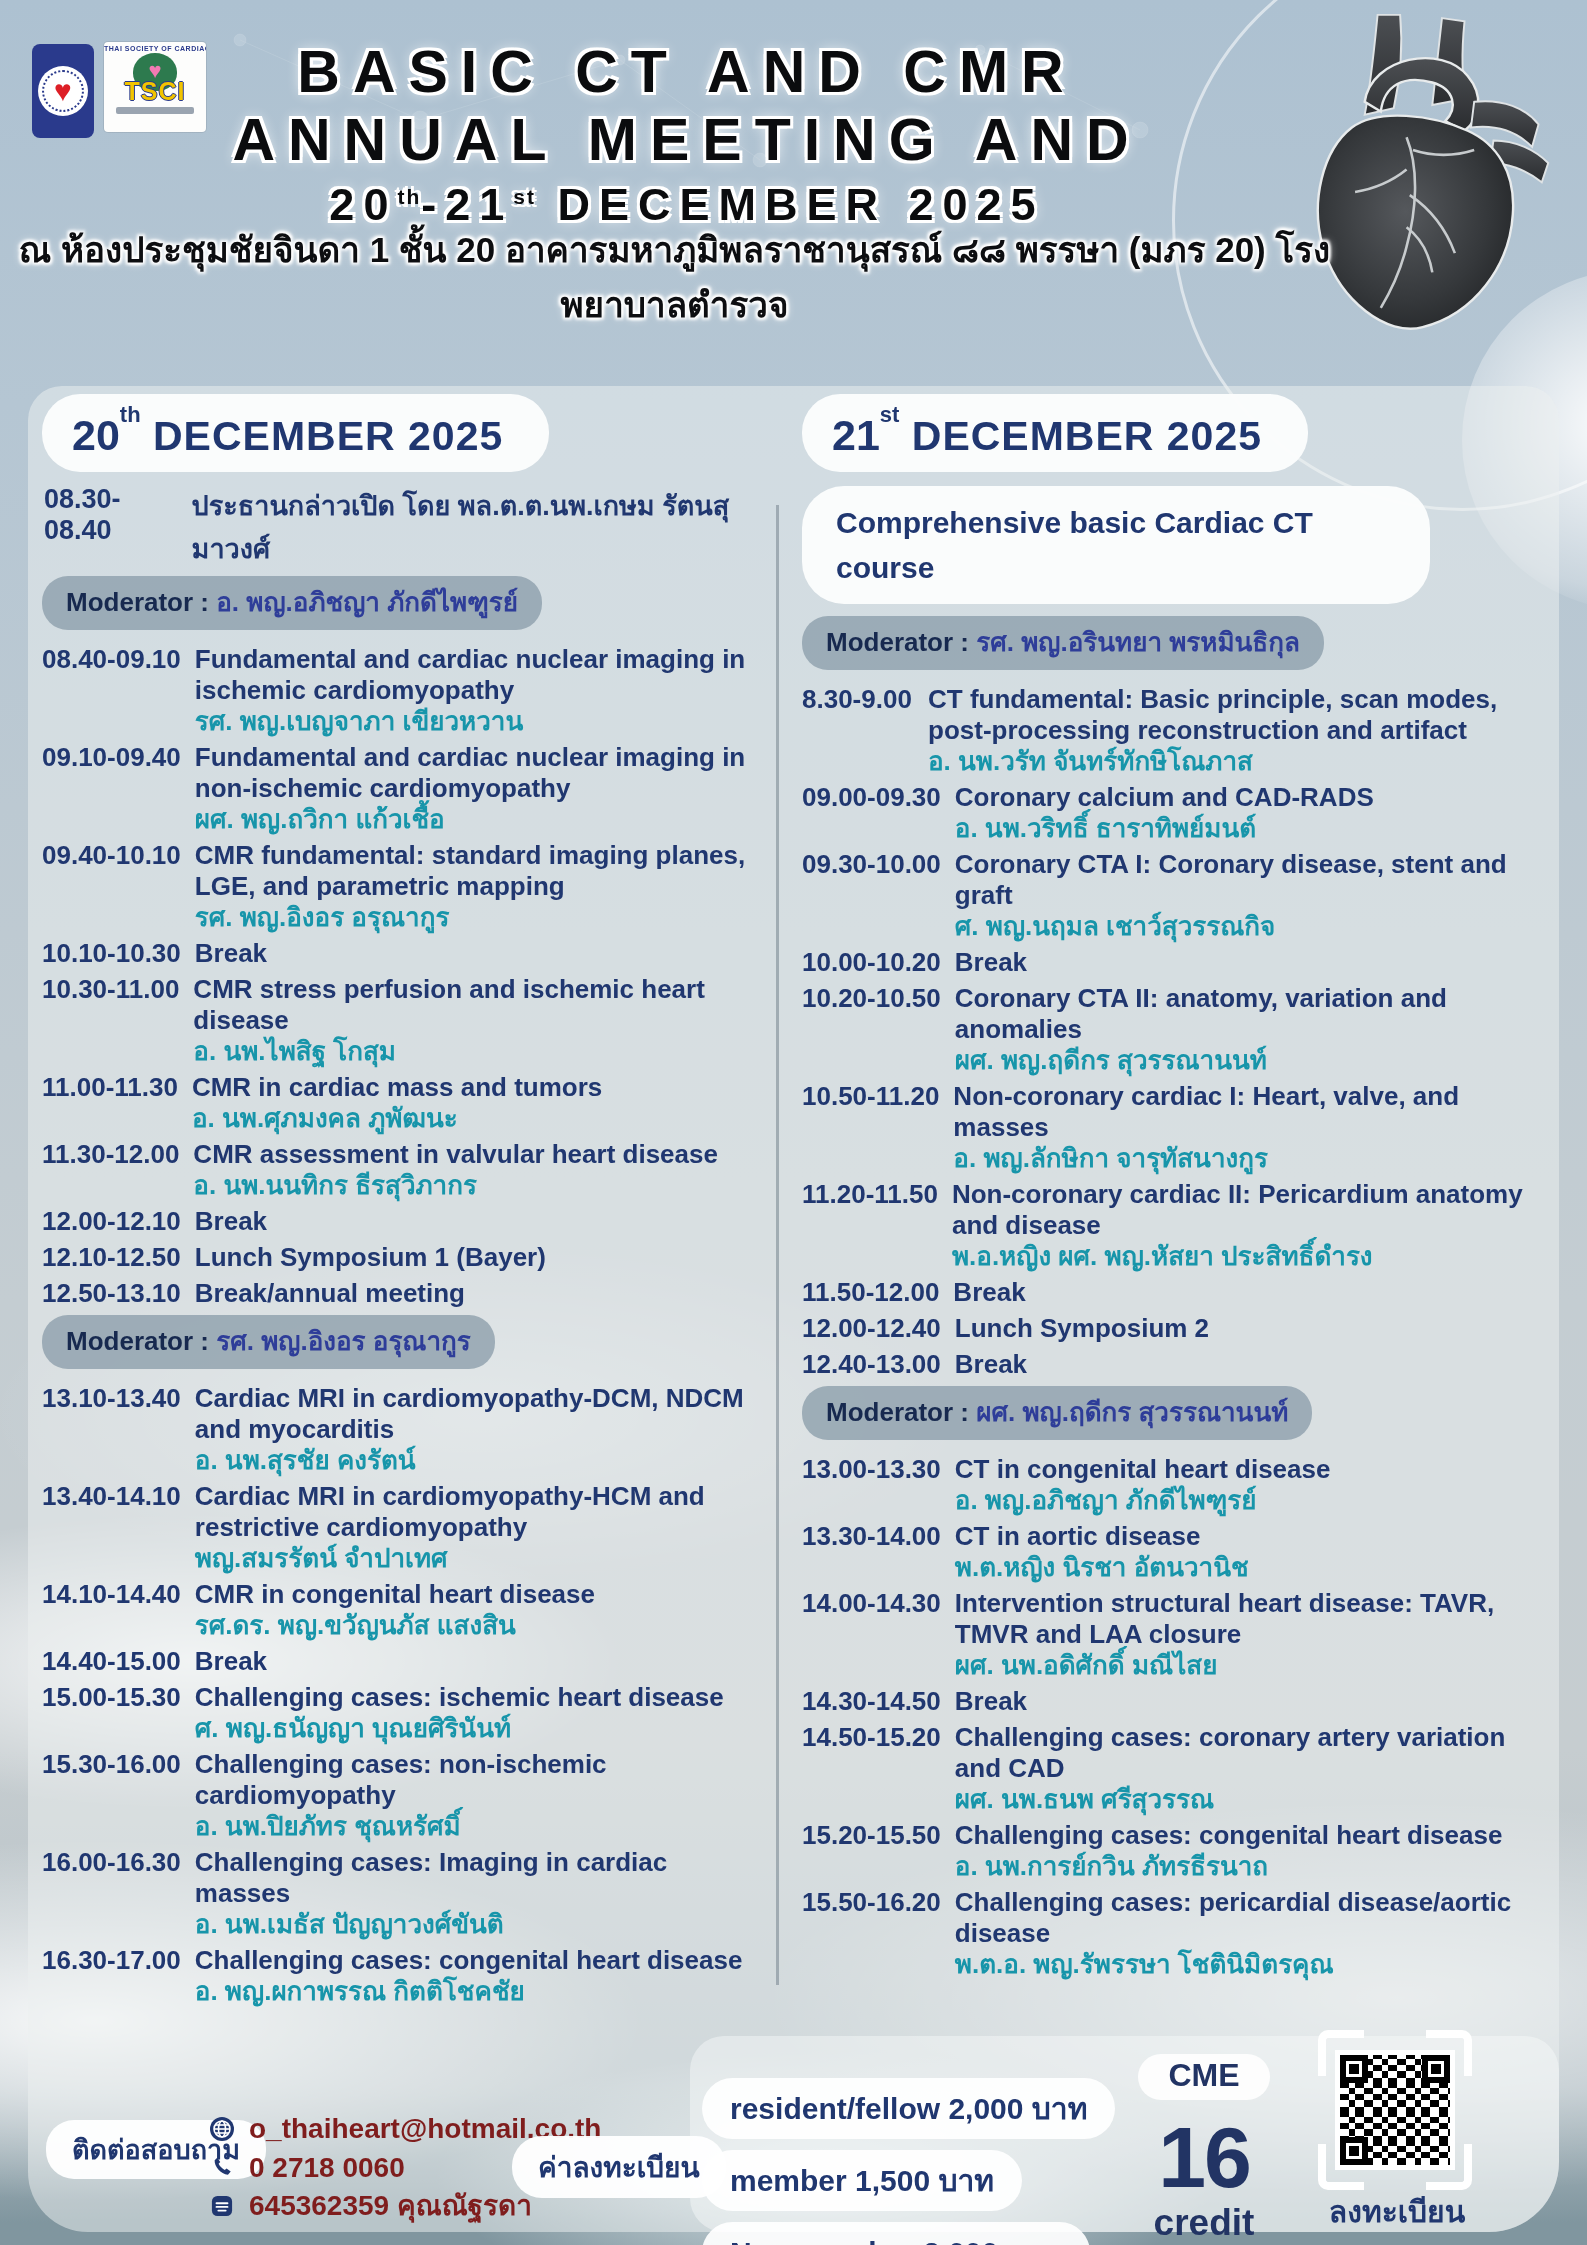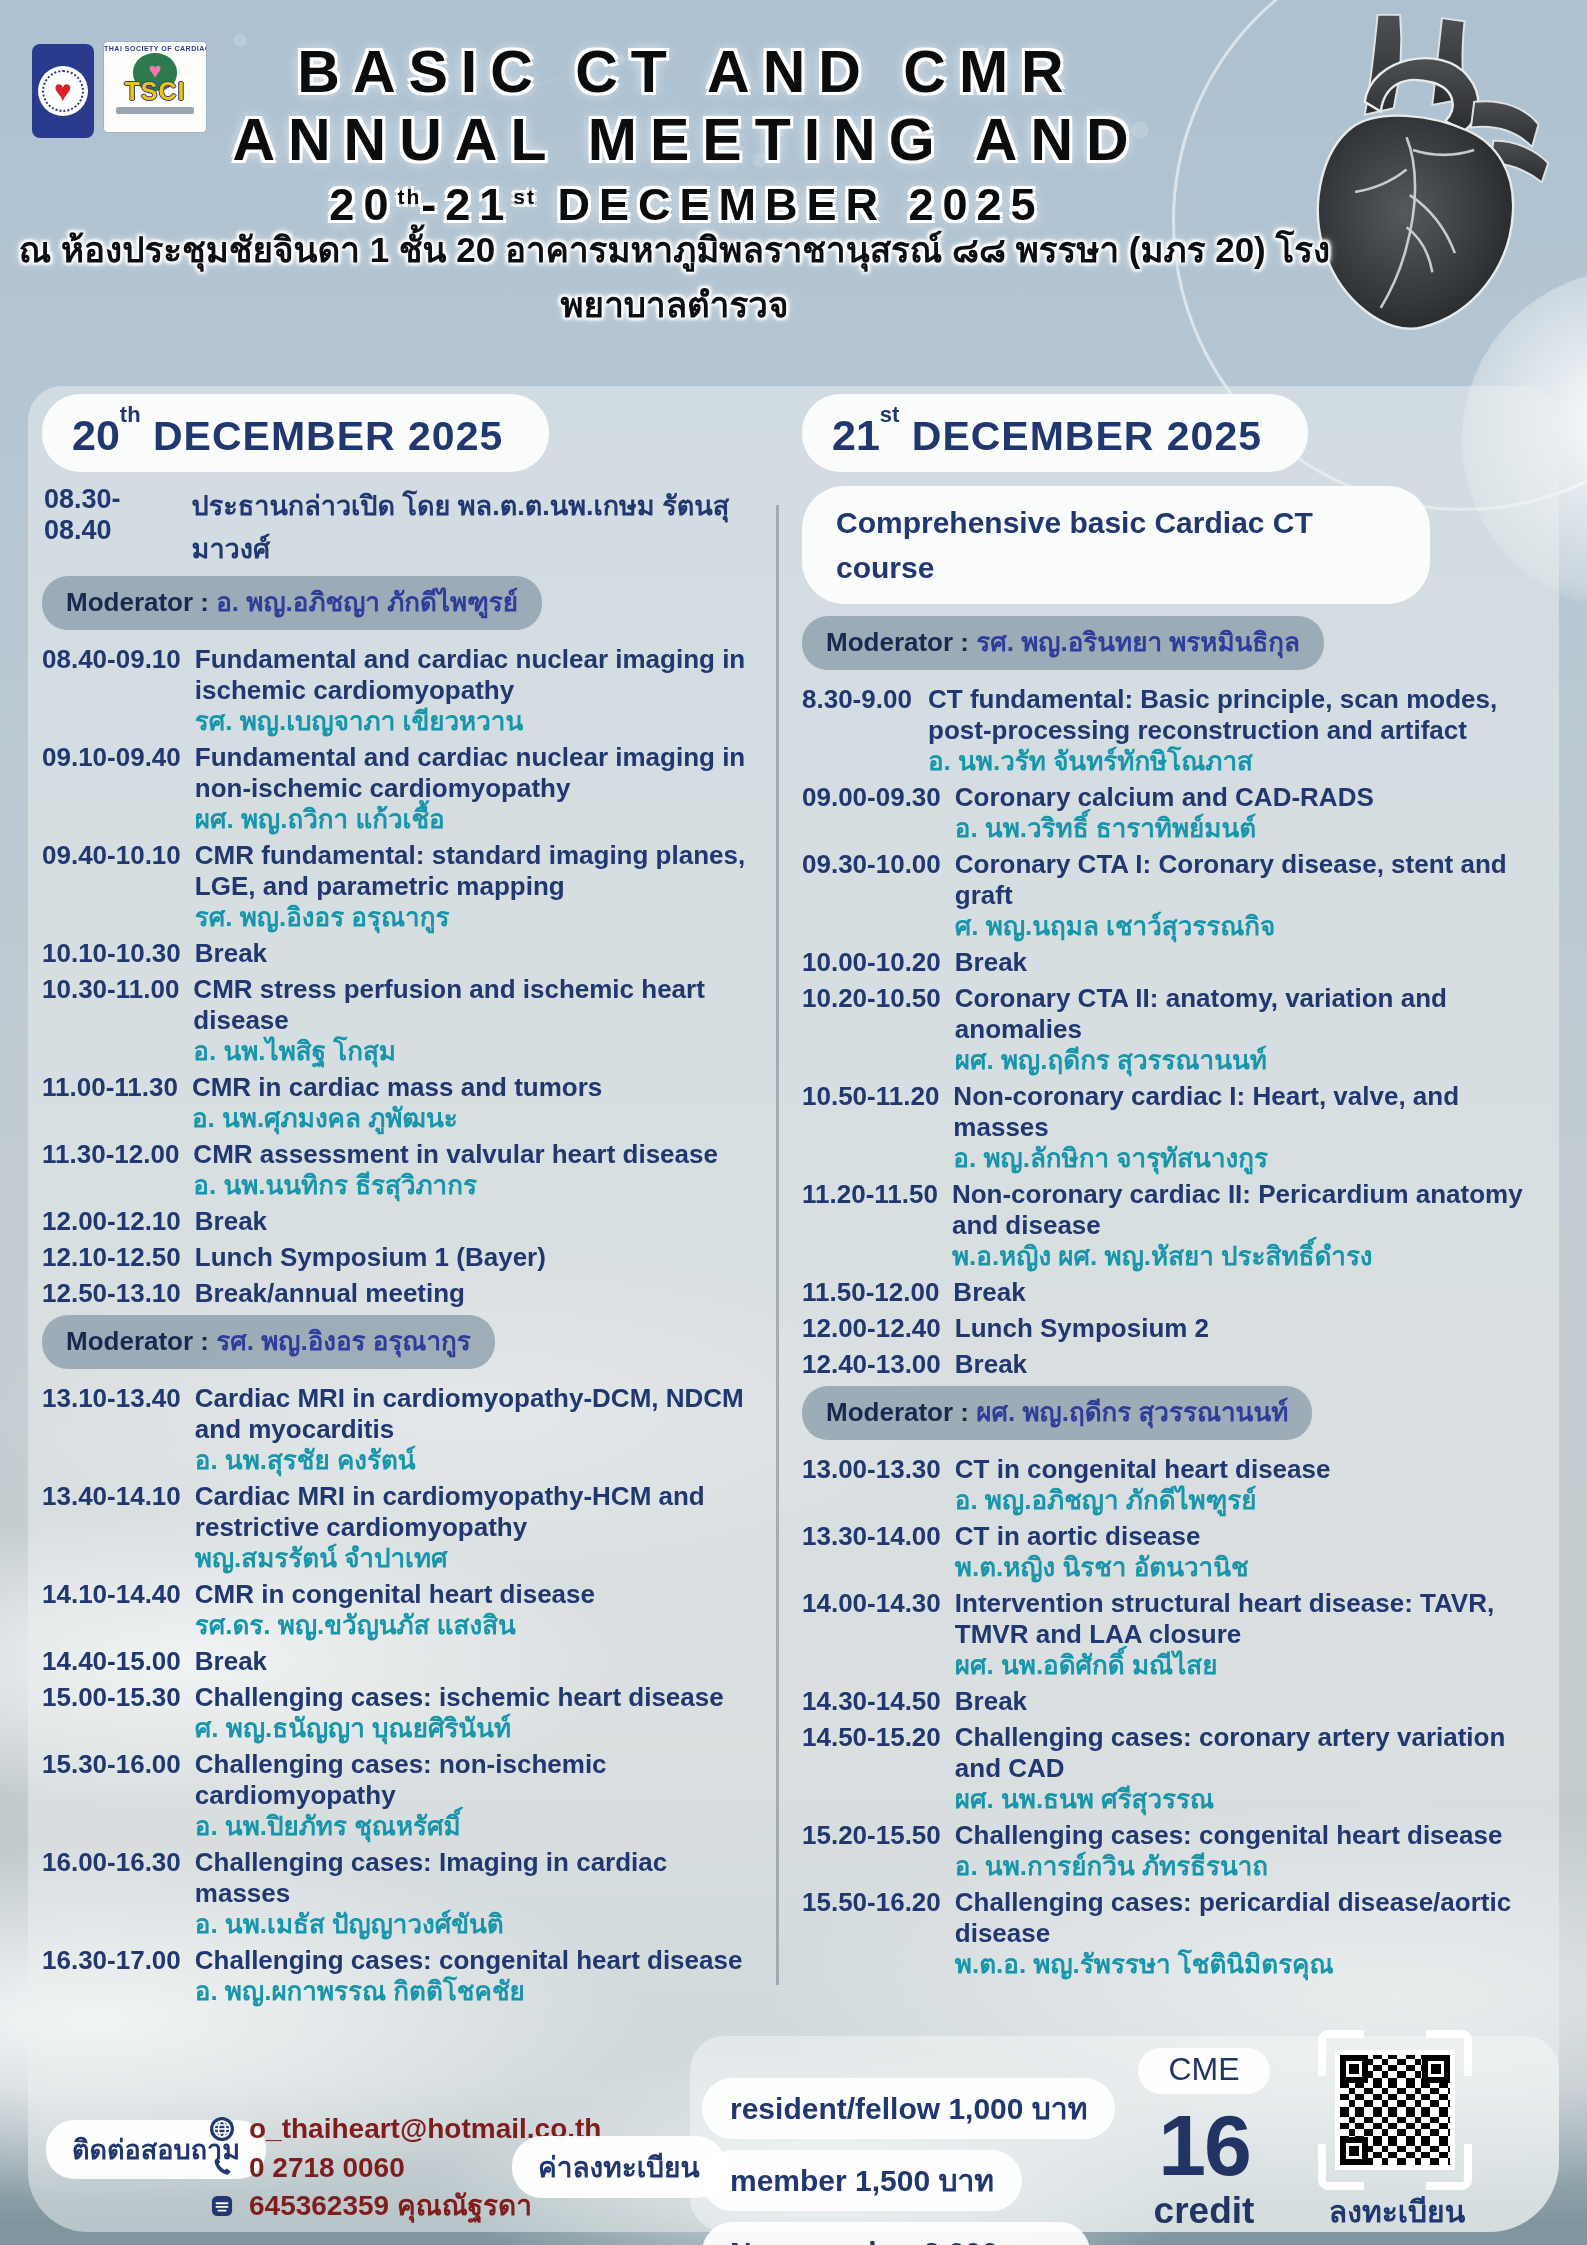--- a/index.html
+++ b/index.html
@@ -81,21 +81,21 @@
   .contact-pill{position:absolute;left:46px;top:2120px;background:rgba(255,255,255,0.95);border-radius:28px;
     padding:8px 26px;font-size:27px;font-weight:700;color:#203770;}
   .contacts{position:absolute;left:208px;top:2112px;display:flex;flex-direction:column;gap:5px;}
   .crow{display:flex;align-items:center;gap:13px;font-size:28px;font-weight:600;color:#7f1d1d;line-height:1.2;}
   .cicon{width:28px;height:28px;flex:0 0 28px;display:flex;align-items:center;justify-content:center;}
   .reg-pill{position:absolute;left:512px;top:2136px;background:rgba(255,255,255,0.95);border-radius:30px;
     padding:9px 26px;font-size:28px;font-weight:700;color:#203770;}
   .fees{position:absolute;left:702px;top:2078px;display:flex;flex-direction:column;gap:11px;align-items:flex-start;}
   .fee{background:rgba(255,255,255,0.92);border-radius:32px;padding:7px 28px;font-size:30px;font-weight:600;color:#203770;}
   .cme{position:absolute;left:1126px;top:2040px;width:156px;text-align:center;color:#223464;}
-  .cme-pill{background:#fdfdfd;border-radius:26px;padding:3px 0 6px;font-size:32px;font-weight:400;width:132px;margin:8px auto;}
+  .cme-pill{background:#fdfdfd;border-radius:26px;padding:3px 0 6px;font-size:32px;font-weight:700;width:132px;margin:14px auto;}
   .cme-num{font-size:86px;font-weight:800;line-height:1.02;margin-top:4px;letter-spacing:-2px;}
   .cme-unit{font-size:37px;font-weight:700;margin-top:0px;}
   .qrwrap{position:absolute;left:1318px;top:2030px;width:154px;height:160px;}
   .qrc{position:absolute;width:38px;height:38px;border:8px solid #fff;}
   .qrc.tl{left:0;top:0;border-right:none;border-bottom:none;border-radius:10px 0 0 0;}
   .qrc.tr{right:0;top:0;border-left:none;border-bottom:none;border-radius:0 10px 0 0;}
   .qrc.bl{left:0;bottom:0;border-right:none;border-top:none;border-radius:0 0 0 10px;}
   .qrc.br{right:0;bottom:0;border-left:none;border-top:none;border-radius:0 0 10px 0;}
   .qr{position:absolute;left:17px;top:20px;width:120px;height:120px;background:#fff;padding:5px;box-sizing:border-box;}
   .qr-inner{width:110px;height:110px;position:relative;background-color:#fff;
@@ -484,21 +484,21 @@
           </g>
         </svg>
     </span>
     <span>645362359 คุณณัฐรดา</span>
   </div>
 </div>
 
 <div class="reg-pill">ค่าลงทะเบียน</div>
 
 <div class="fees">
-  <div class="fee">resident/fellow 1,000 บาท</div>
+  <div class="fee">resident/fellow 2,000 บาท</div>
   <div class="fee">member 1,500 บาท</div>
   <div class="fee">Non-member 2,000 บาท</div>
 </div>
 
 <div class="cme">
   <div class="cme-pill">CME</div>
   <div class="cme-num">16</div>
   <div class="cme-unit">credit</div>
 </div>
 

